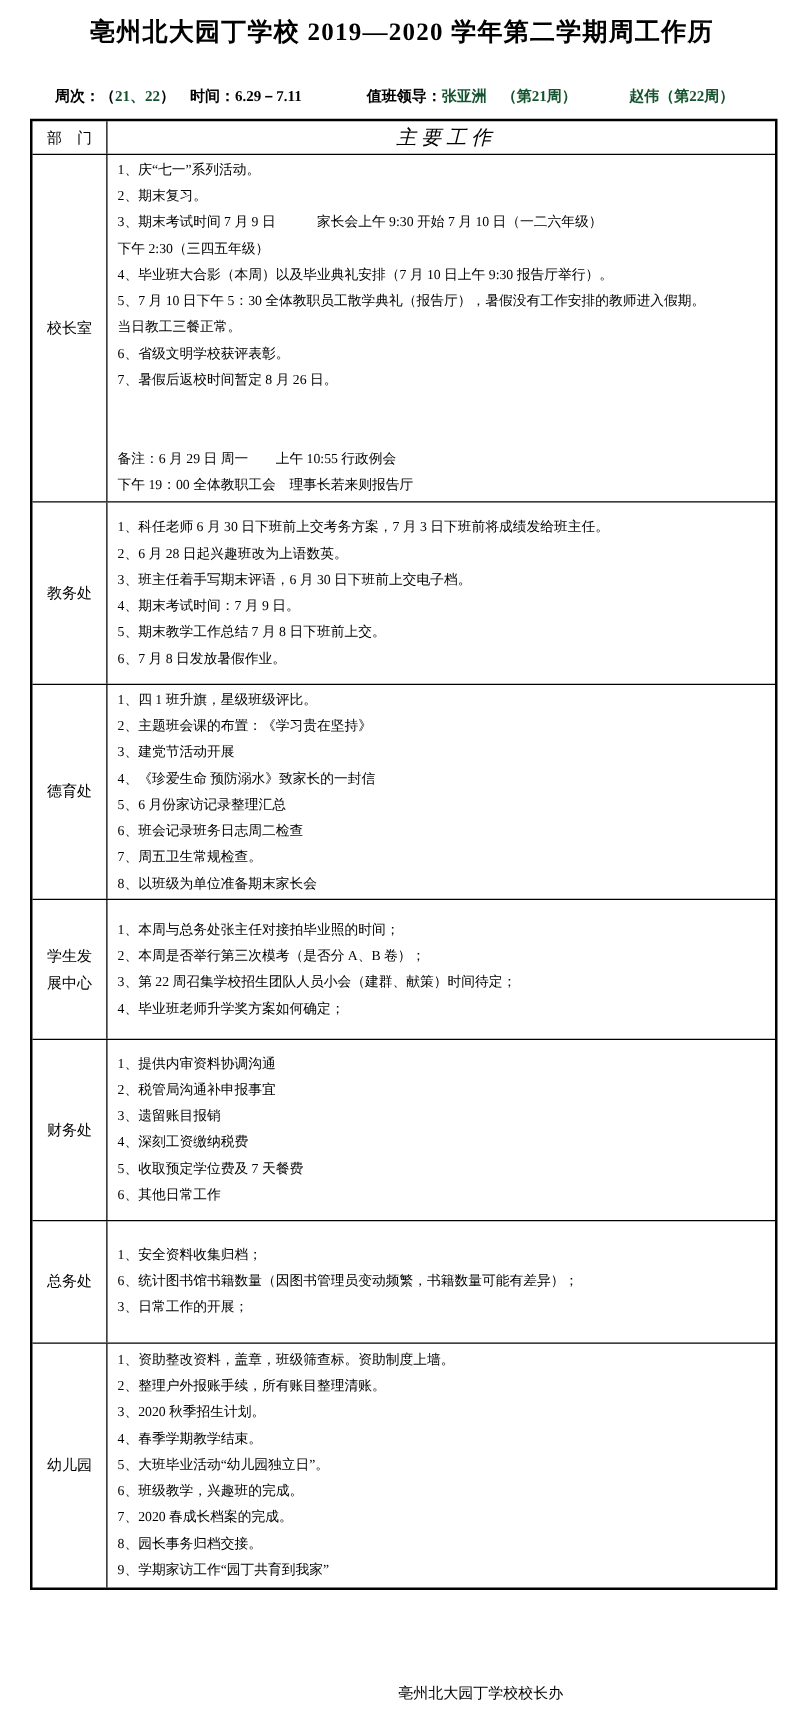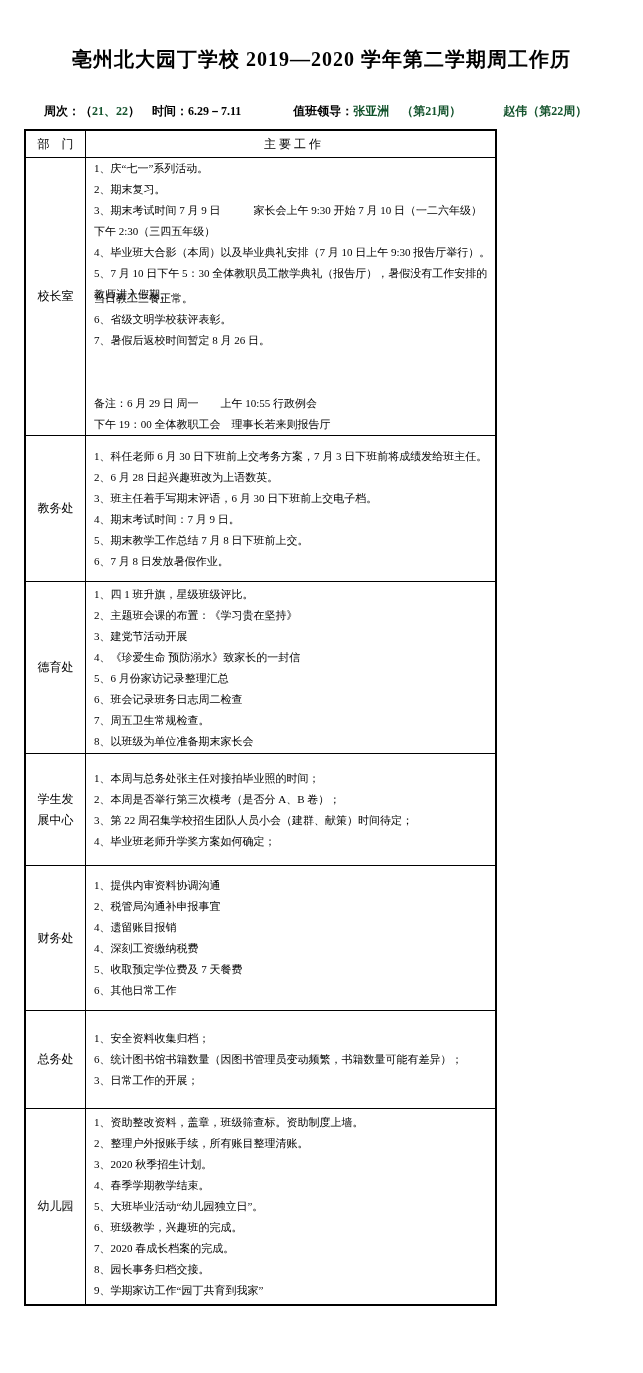--- a/index.html
+++ b/index.html
@@ -6,41 +6,41 @@
   html, body { margin: 0; padding: 0; }
   body {
     width: 643px;
     height: 1373px;
     background: #ffffff;
     color: #000000;
     font-family: "Liberation Serif", "DejaVu Serif", serif;
     overflow: hidden;
   }
   .doc-title {
-    padding-top: 46px;
+    padding-top: 12px;
     text-align: center;
     font-size: 20px;
     font-weight: bold;
     letter-spacing: 1px;
     white-space: pre-wrap;
   }
   .meta-line {
     margin: 15px 0 0 38px;
     font-size: 12px;
     font-weight: bold;
     white-space: pre-wrap;
   }
   .meta-line span { white-space: pre-wrap; }
   .red { color: #14532d; }
   .gap-s { margin-left: 12px; }
   .gap-m { margin-left: 52px; }
   .gap-l { margin-left: 42px; }
   .work-table {
     margin: 9px 0 0 24px;
-    width: 473px;
+    width: 598px;
     border: 2px solid #000;
     background: #fff;
   }
   .row { display: flex; border-top: 1px solid #000; }
   .row:first-child { border-top: none; }
   .dept-cell {
     flex: 0 0 60px;
     width: 60px;
     border-right: 1px solid #000;
     display: flex;
@@ -55,21 +55,22 @@
     flex: 1 1 auto;
     padding: 0 4px 0 8px;
     display: flex;
     flex-direction: column;
     justify-content: center;
     overflow: hidden;
   }
   .header-row .work-cell {
     align-items: center;
     justify-content: center;
-    font-size: 12px;
+    font-size: 16px;
+    font-style: italic;
   }
   .line {
     font-size: 11px;
     line-height: 21px;
     min-height: 21px;
     white-space: pre-wrap;
   }
   .r-head { height: 26px; }
   .r1 { height: 278px; }
   .r2 { height: 146px; }
@@ -159,21 +160,21 @@
         <div class="line">3、第 22 周召集学校招生团队人员小会（建群、献策）时间待定；</div>
         <div class="line">4、毕业班老师升学奖方案如何确定；</div>
       </div>
   </div>
 
   <div class="row r5">
     <div class="dept-cell">财务处</div>
     <div class="work-cell">
         <div class="line">1、提供内审资料协调沟通</div>
         <div class="line">2、税管局沟通补申报事宜</div>
-        <div class="line">4、遗留账目报销</div>
+        <div class="line">3、遗留账目报销</div>
         <div class="line">4、深刻工资缴纳税费</div>
         <div class="line">5、收取预定学位费及 7 天餐费</div>
         <div class="line">6、其他日常工作</div>
       </div>
   </div>
 
   <div class="row r6">
     <div class="dept-cell">总务处</div>
     <div class="work-cell">
         <div class="line">1、安全资料收集归档；</div>

